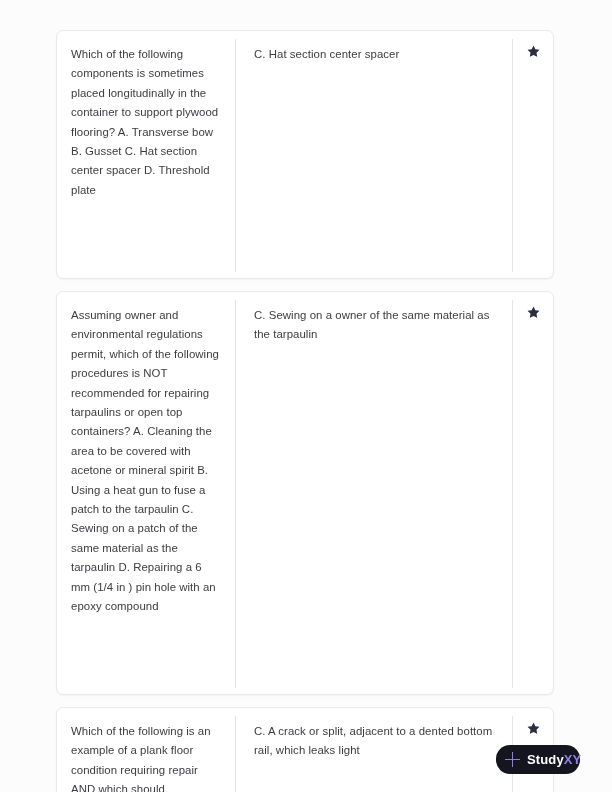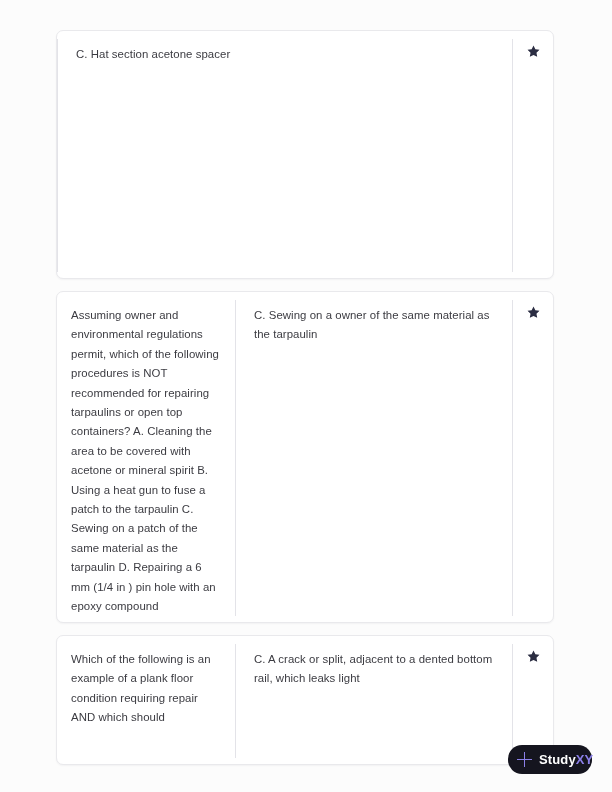--- a/index.html
+++ b/index.html
@@ -82,26 +82,26 @@
   .a-text {
     color: #3b3b41;
   }
 
   .star-icon svg {
     display: block;
   }
 
   
   .card-1 { height: 249px; }
-  .card-2 { height: 332px; }
+  .card-2 { height: 404px; }
   .card-3 { height: 130px; }
 
   .watermark {
     position: absolute;
-    left: 508px;
+    left: 496px;
     top: 745px;
     width: 84px;
     height: 29px;
     background: #15151f;
     border-radius: 14px;
     display: flex;
     align-items: center;
     box-sizing: border-box;
     padding-left: 9px;
   }
@@ -136,23 +136,28 @@
   .wm-xy { color: #8b7fe8; }
 </style>
 </head>
 <body>
 
 <div class="page">
 
   <div class="cards">
 
     <div class="card card-1">
+      <div class="card-question">
+        <div class="q-text">Which of the following components is sometimes placed longitudinally in the container to support plywood flooring? A. Transverse bow B. Gusset
+C. Hat section center spacer
+D. Threshold plate</div>
+      </div>
       <div class="col-divider"></div>
       <div class="card-answer">
-        <div class="a-text">C. Hat section acetone spacer</div>
+        <div class="a-text">C. Hat section center spacer</div>
       </div>
       <div class="col-divider"></div>
       <div class="card-star">
         <span class="star-icon">
           <svg width="15" height="15" viewBox="0 0 24 24" aria-hidden="true">
             <path d="M12 2.4l2.95 5.98 6.6.96-4.78 4.66 1.13 6.58L12 17.47l-5.9 3.11 1.13-6.58L2.45 9.34l6.6-.96z" fill="#2b2d42"></path>
           </svg>
         </span>
       </div>
     </div>

